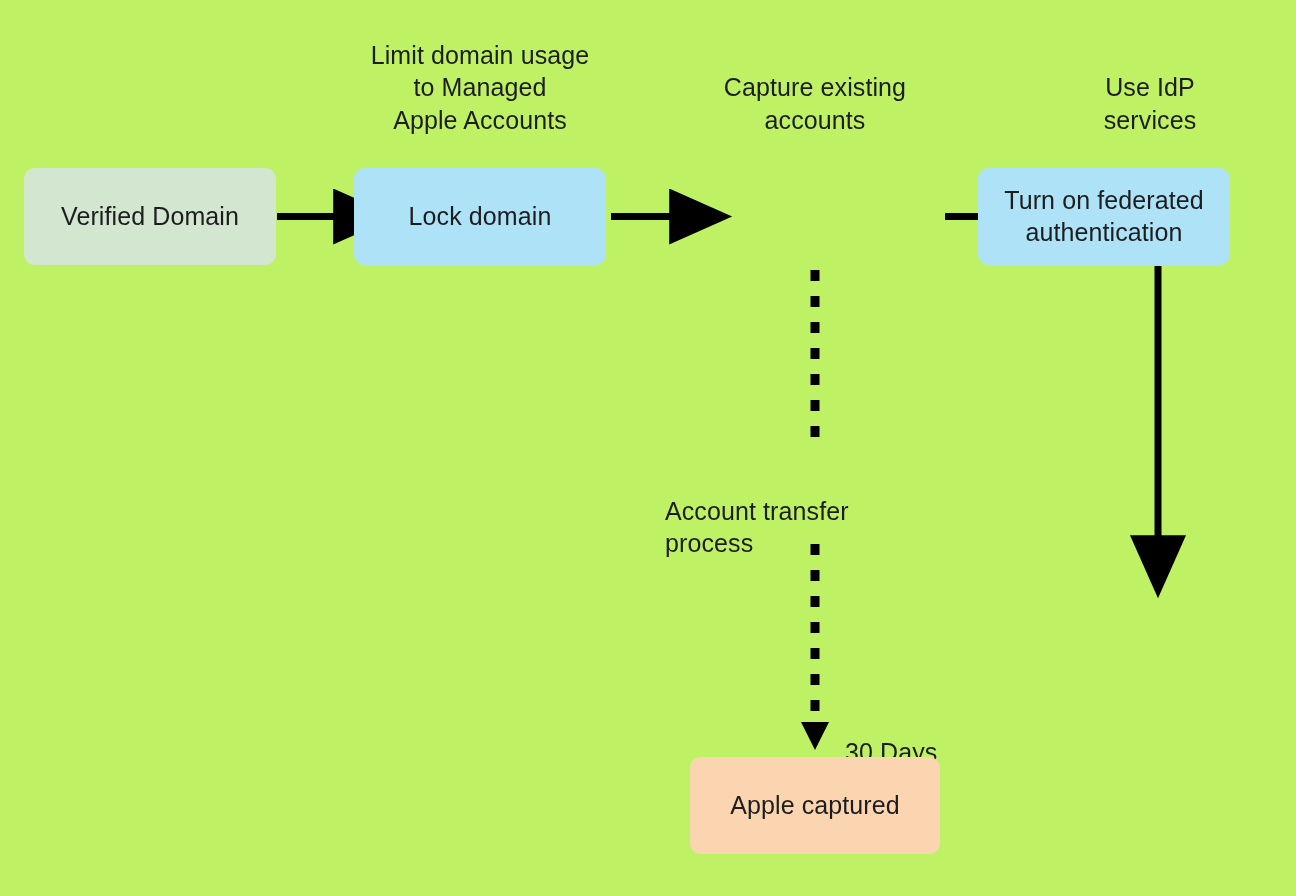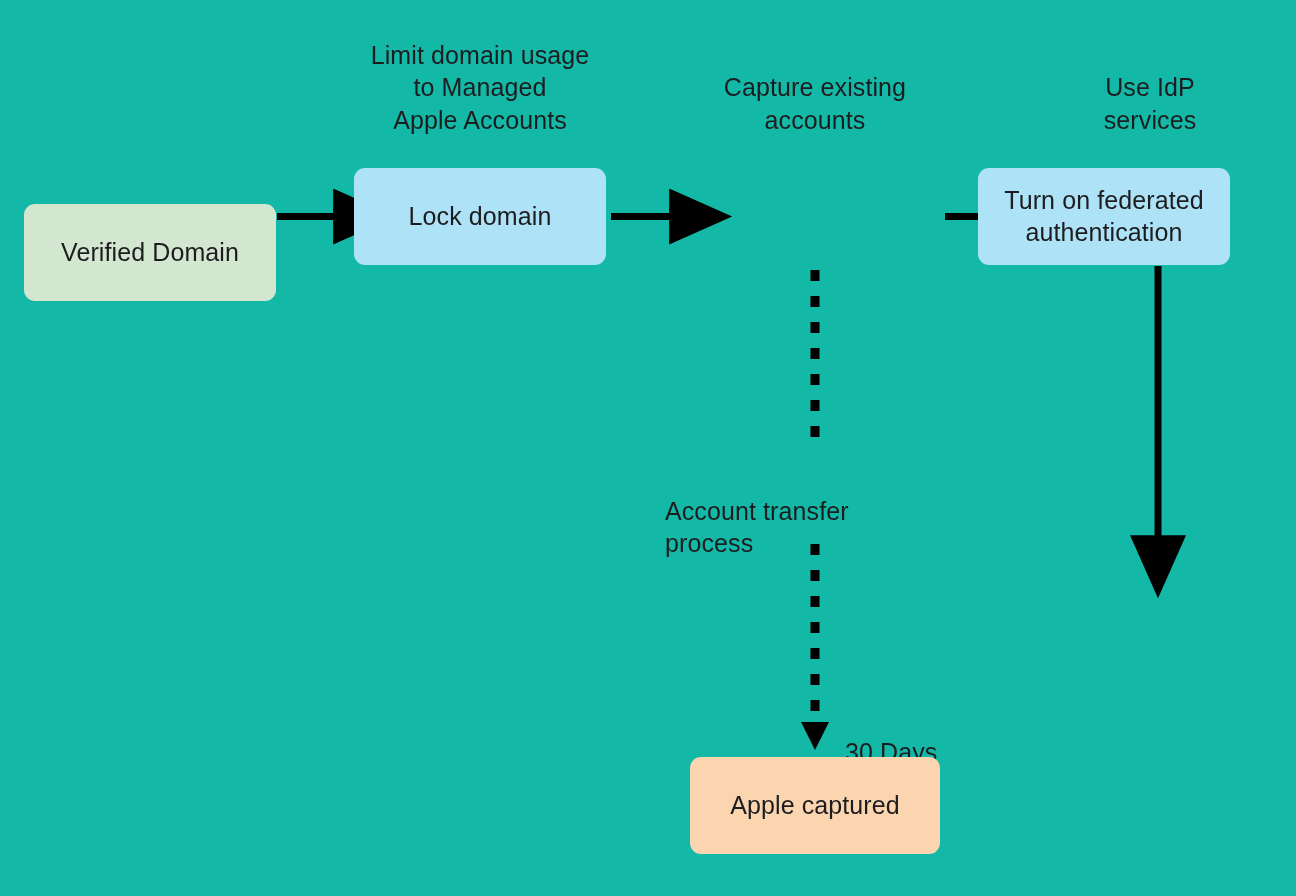--- a/index.html
+++ b/index.html
@@ -11,21 +11,21 @@
     width: 1296px;
     height: 896px;
     font-family: "Liberation Sans", sans-serif;
     color: #1d1d1f;
     overflow: hidden;
   }
   #canvas {
     position: relative;
     width: 1296px;
     height: 896px;
-    background: #14b8a6;
+    background: #bef264;
   }
   svg#edges {
     position: absolute;
     left: 0;
     top: 0;
     width: 1296px;
     height: 896px;
     pointer-events: none;
   }
   .node {
@@ -128,21 +128,21 @@
 
   <div class="edge-label" style="left:665px; top:462px; width:300px;">
     <span>Account transfer
 process</span>
   </div>
 
   <div class="edge-label" style="left:845px; top:703px; width:160px; text-align:left;">
     <span>30 Days</span>
   </div>
 
-  <div class="node" style="left:24px; top:168px; width:252px; height:97px; background:#d3e6cf;margin-top:36px;">
+  <div class="node" style="left:24px; top:168px; width:252px; height:97px; background:#d3e6cf;">
     <span>Verified Domain</span>
   </div>
 
   <div class="node" style="left:354px; top:168px; width:252px; height:97px; background:#ade2f7;">
     <span>Lock domain</span>
   </div>
 
 
   <div class="node" style="left:978px; top:168px; width:252px; height:97px; background:#ade2f7;">
     <span>Turn on federated authentication</span>

